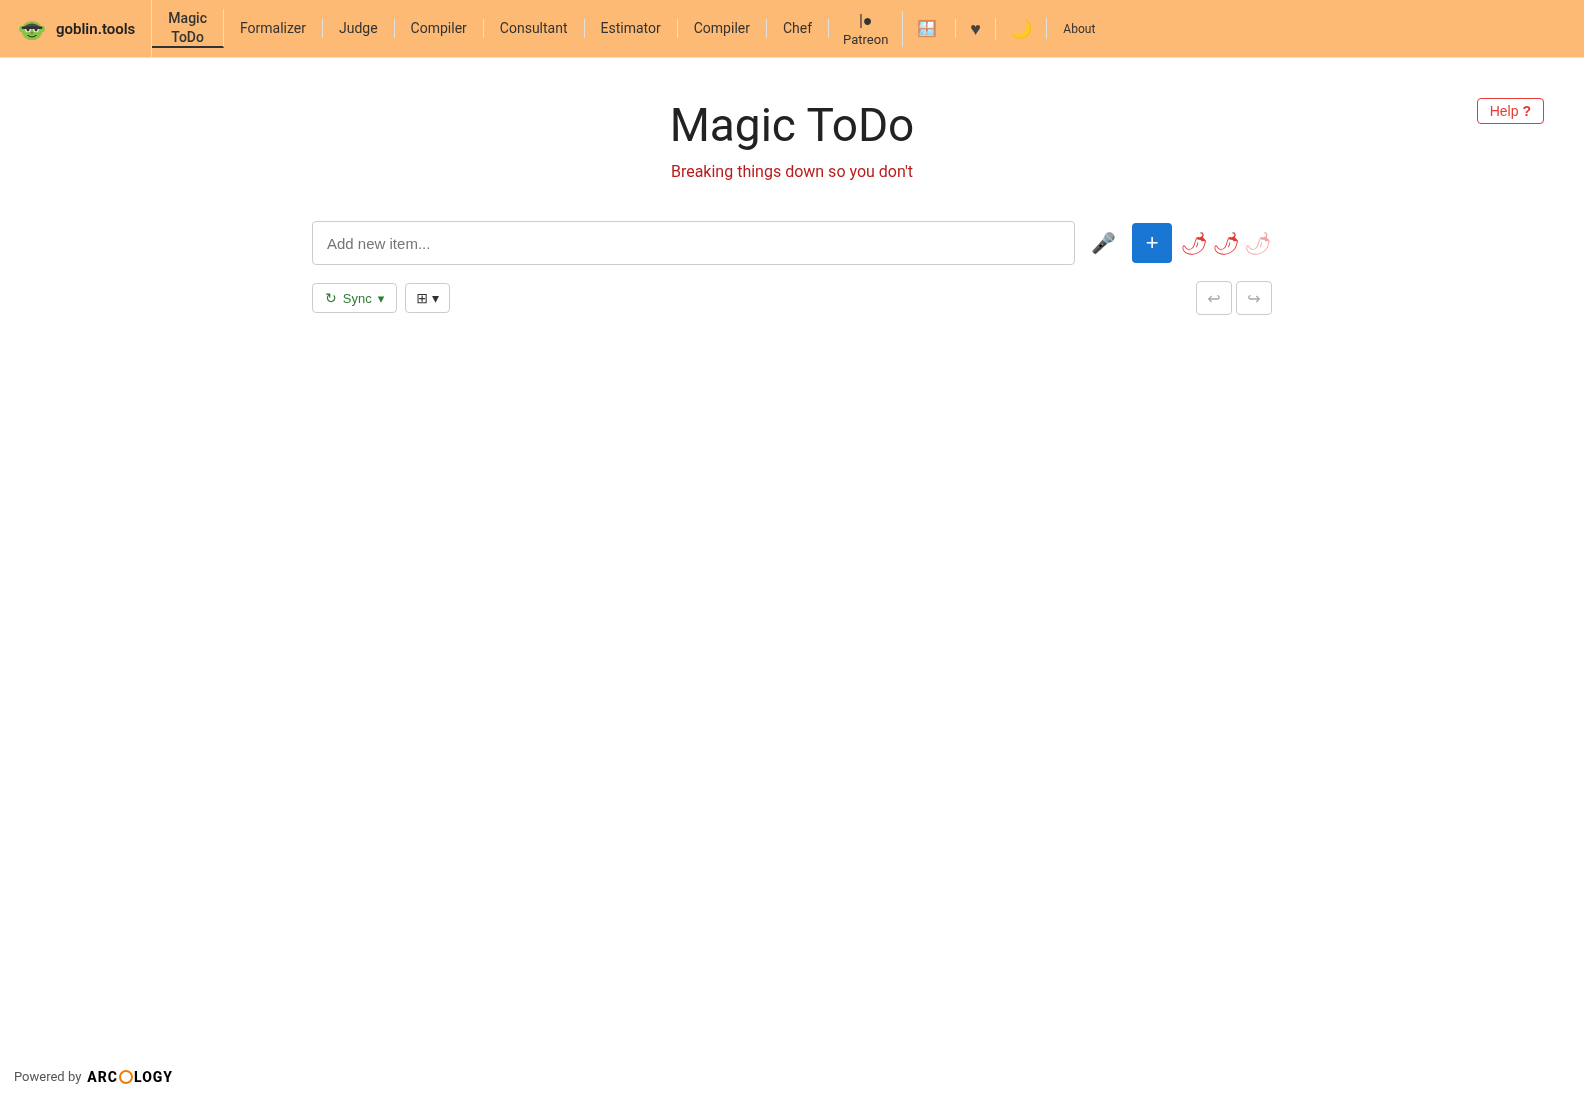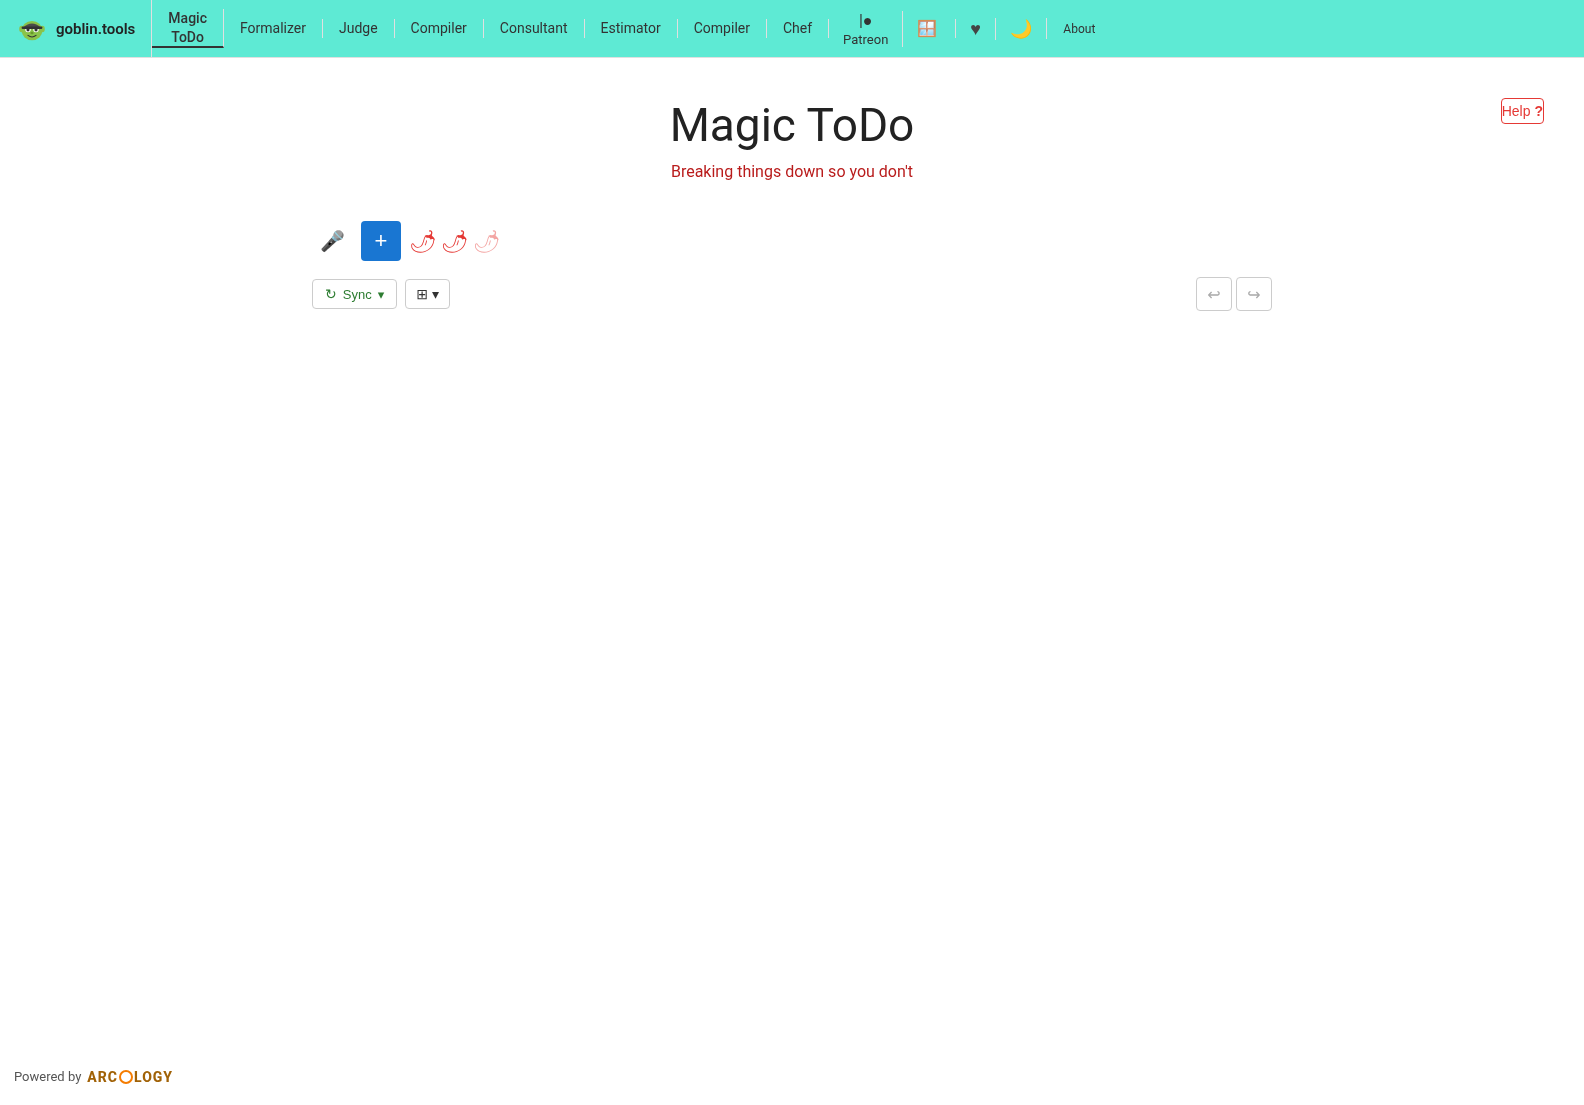--- a/index.html
+++ b/index.html
@@ -9,21 +9,21 @@
       min-height: 1105px;
       display: flex;
       flex-direction: column;
     }
 
     
     .navbar {
       display: flex;
       align-items: stretch;
       border-bottom: 1px solid #e0e0e0;
-      background: #5eead4;
+      background: #fdba74;
       height: 58px;
     }
     .navbar-brand {
       display: flex;
       align-items: center;
       gap: 8px;
       padding: 0 16px;
       text-decoration: none;
       color: #222;
       font-weight: 600;
@@ -128,21 +128,21 @@
     }
 
     
     .help-button {
       position: absolute;
       top: 40px;
       right: 40px;
       border: 1.5px solid #e53935;
       color: #e53935;
       background: #fff;
-      padding: 4px 0;
+      padding: 4px 12px;
       font-size: 14px;
       cursor: pointer;
       border-radius: 4px;
       display: flex;
       align-items: center;
       gap: 4px;
     }
 
     
     .input-row {
@@ -255,21 +255,21 @@
       font-size: 13px;
       color: #555;
       display: flex;
       align-items: center;
       gap: 6px;
     }
     .footer-brand {
       font-weight: 800;
       font-size: 14px;
       letter-spacing: 1px;
-      color: #a16207;
+      color: #000000;
     }
     .footer-brand .arc-o {
       display: inline-block;
       width: 14px;
       height: 14px;
       border: 2.5px solid #f57c00;
       border-radius: 50%;
       vertical-align: middle;
       margin: 0 1px;
       position: relative;
@@ -346,20 +346,21 @@
 
   <button class="help-button">
     <span>Help</span>
     <span style="font-weight:bold;">?</span>
   </button>
 
   <h1 class="page-title">Magic ToDo</h1>
   <p class="page-subtitle">Breaking things down so you don't</p>
 
   <div class="input-row">
+    <input class="add-input" type="text" placeholder="Add new item..." style="">
     <button class="mic-button">
       <span>🎤</span>
     </button>
     <button class="add-button">
       <span>+</span>
     </button>
     <div class="spice-indicators">
       <span style="color:#e53935;">🌶</span>
       <span style="color:#e53935;">🌶</span>
       <span style="color:#e53935; opacity:0.45;">🌶</span>

